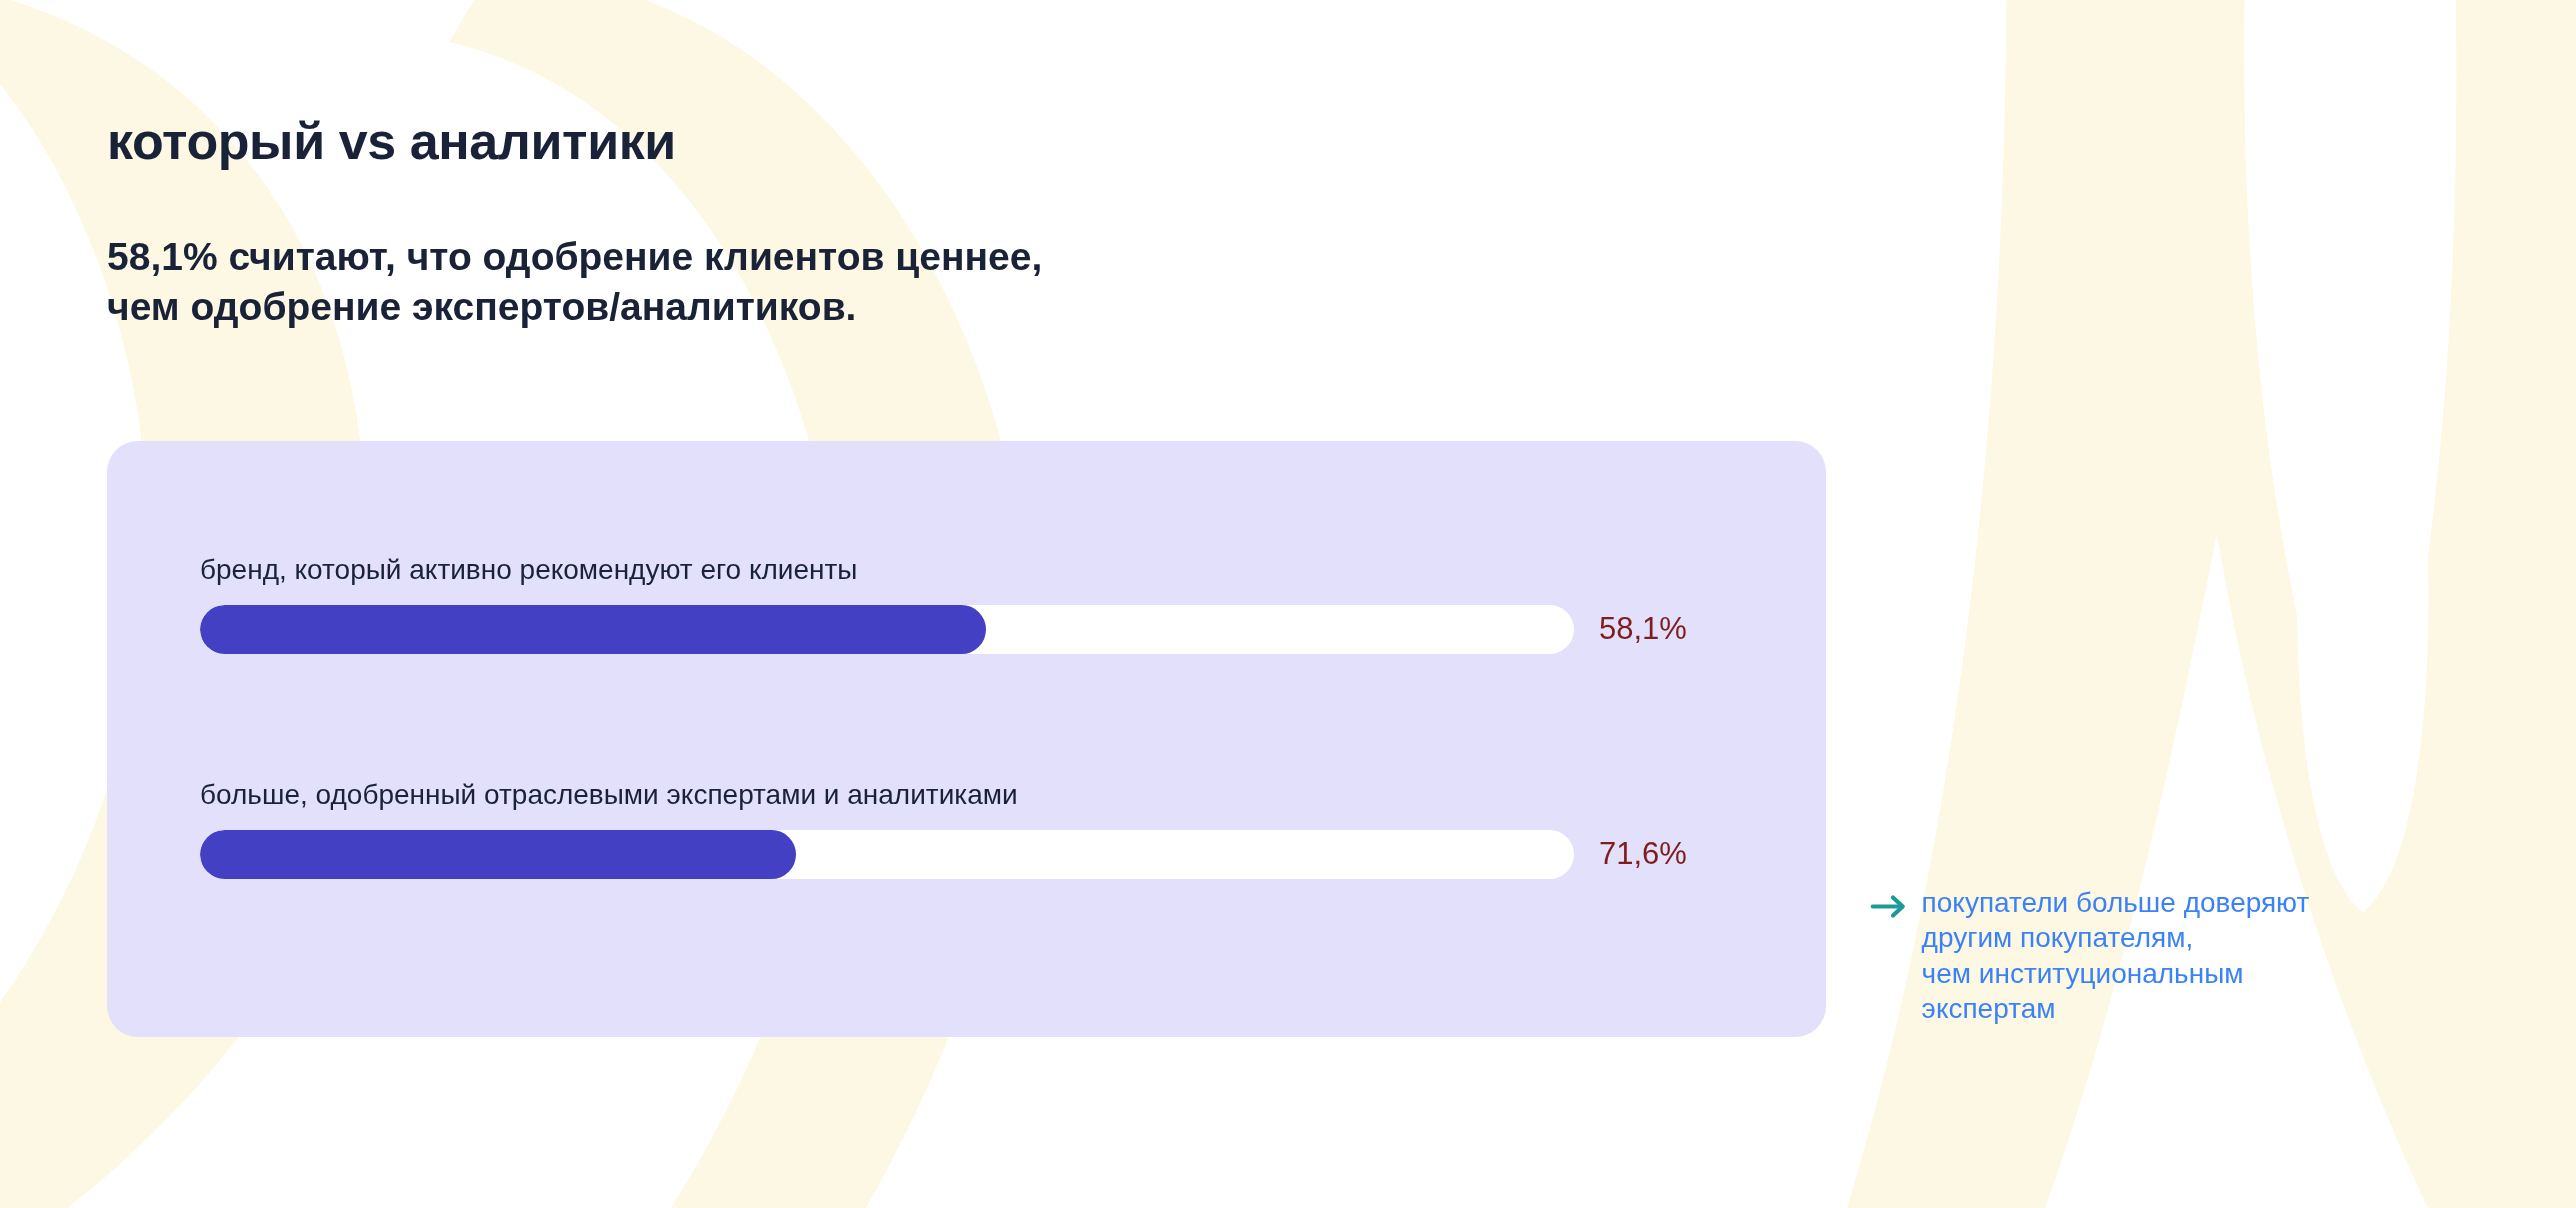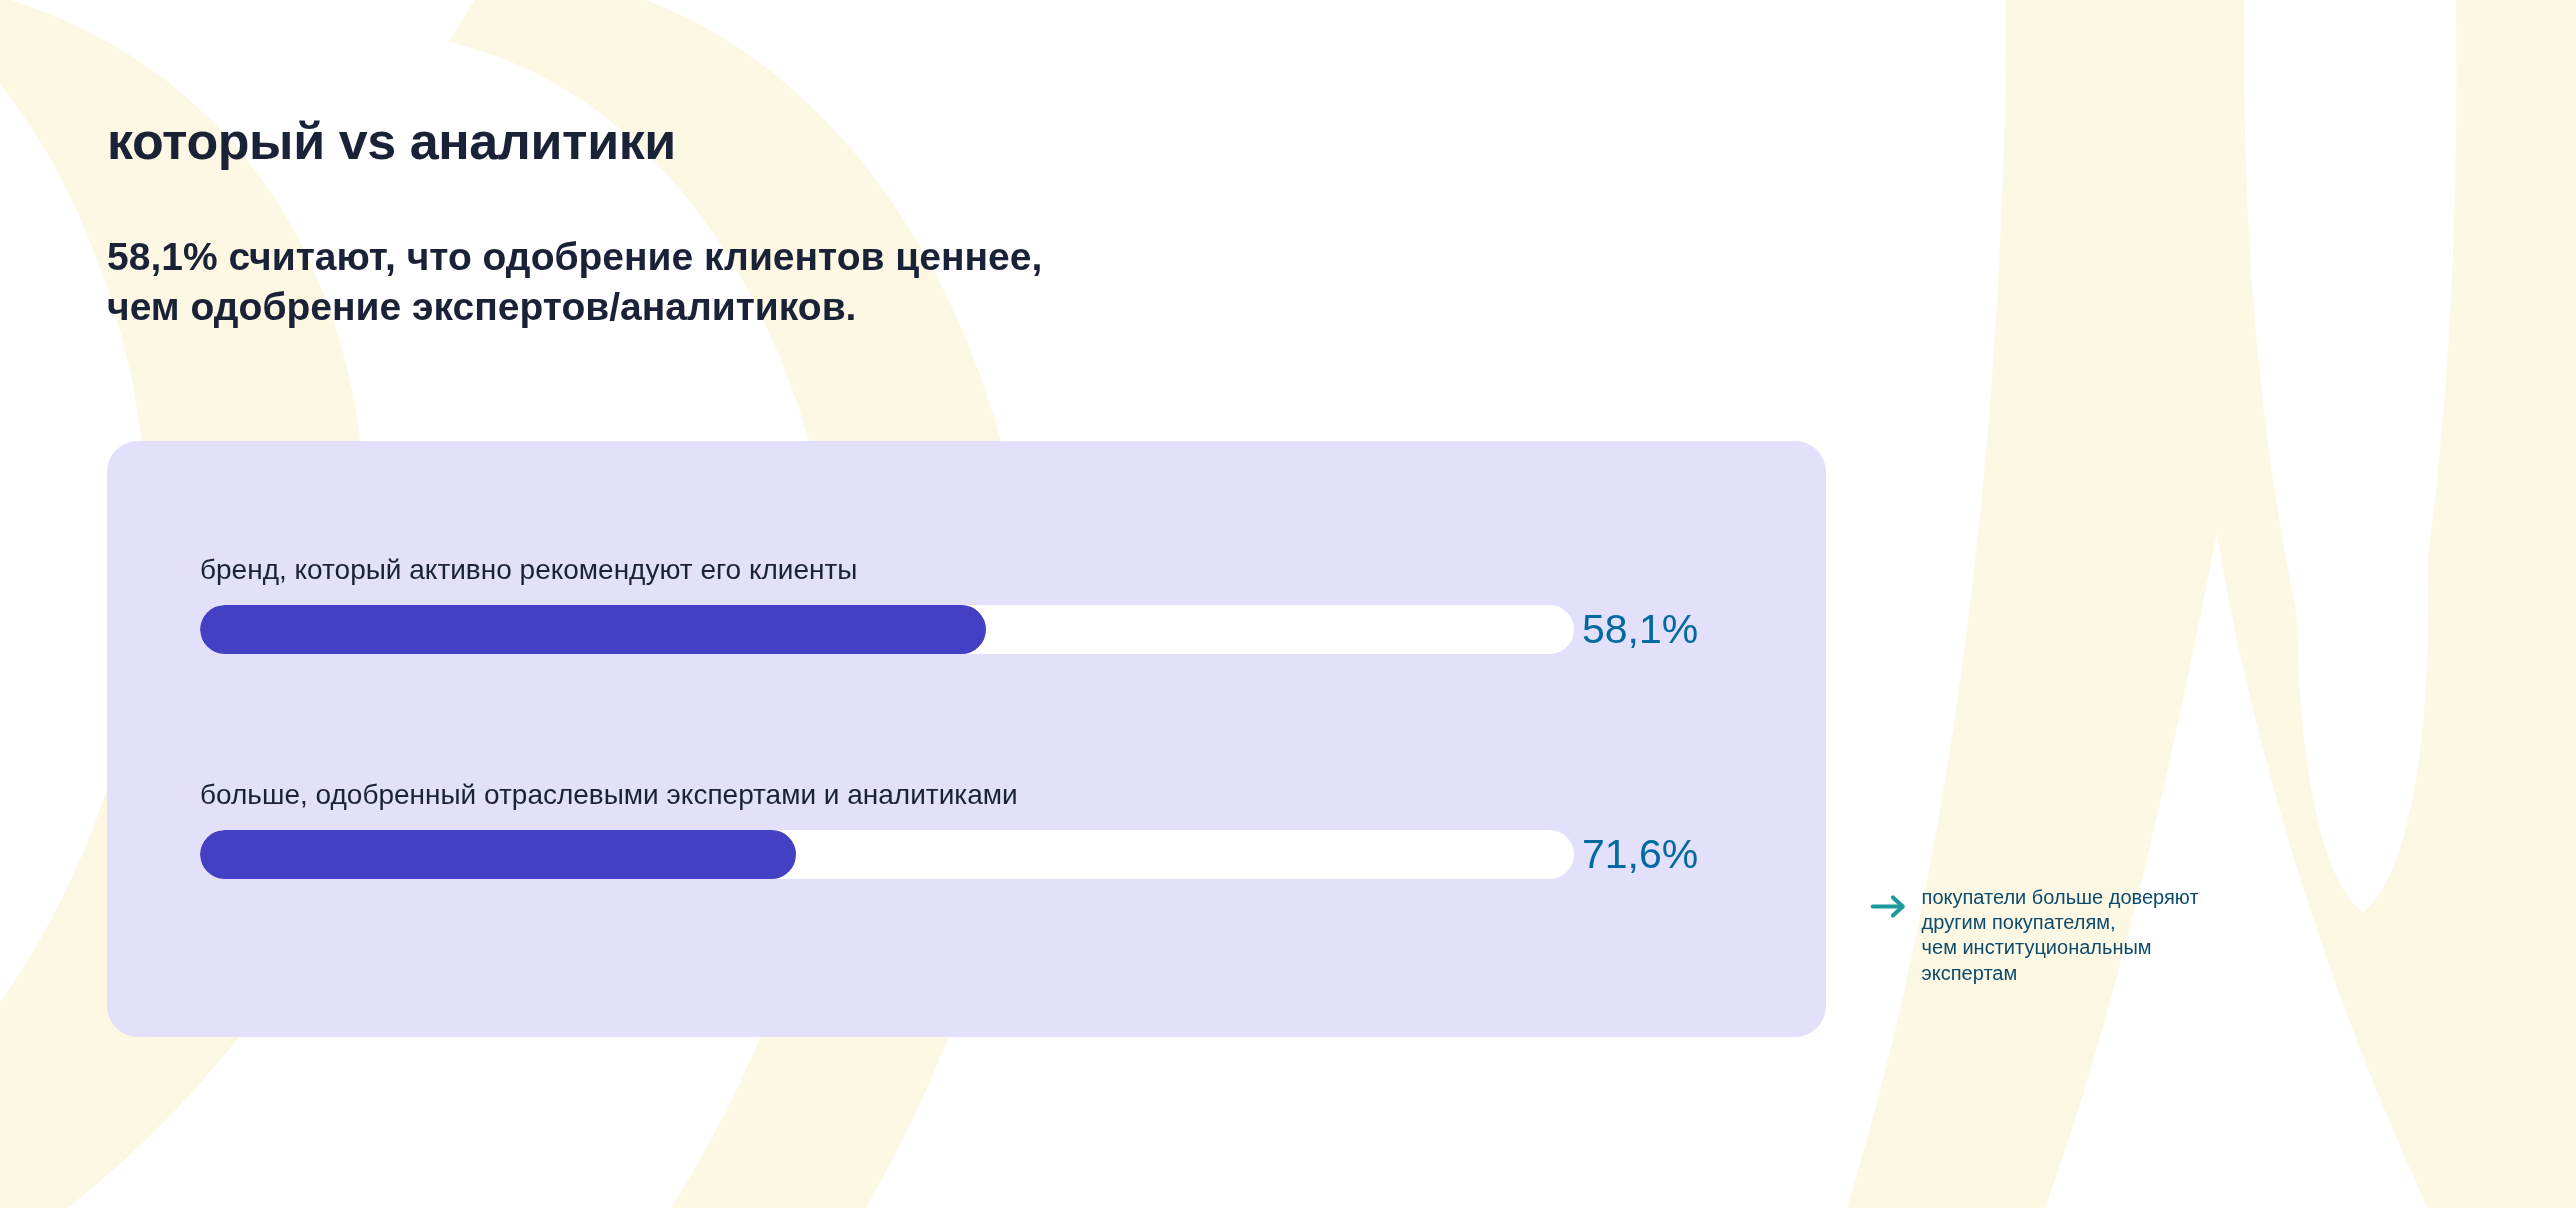--- a/index.html
+++ b/index.html
@@ -102,46 +102,46 @@
   .bar-fill {
     position: absolute;
     left: 0;
     top: 0;
     height: 49px;
     background: #4340C4;
     border-radius: 24.6px;
   }
 
   .bar-value {
-    font-size: 41px;
+    font-size: 31px;
     font-weight: 400;
-    color: #0369a1;
-    margin-left: 8px;
+    color: #7f1d1d;
+    margin-left: 25px;
     white-space: nowrap;
   }
 
   
   #annotation {
     position: absolute;
     left: 1870px;
     top: 885px;
     display: flex;
     align-items: flex-start;
   }
   #annotation-arrow-icon {
     flex: 0 0 auto;
     width: 39px;
     height: 31px;
     margin-right: 12.6px;
     margin-top: 5.6px;
   }
   #annotation-text {
-    font-size: 20px;
+    font-size: 28px;
     line-height: 1.26;
-    color: #0c4a6e;
+    color: #3b82f6;
     white-space: nowrap;
   }
   #annotation-text .note-line { display: block; }
 </style>
 </head>
 <body>
 
 <svg id="bg-decor" viewBox="0 0 3672 1723" preserveAspectRatio="none" xmlns="http://www.w3.org/2000/svg">
   <rect x="0" y="0" width="3672" height="1723" fill="#FFFFFF"></rect>
 

